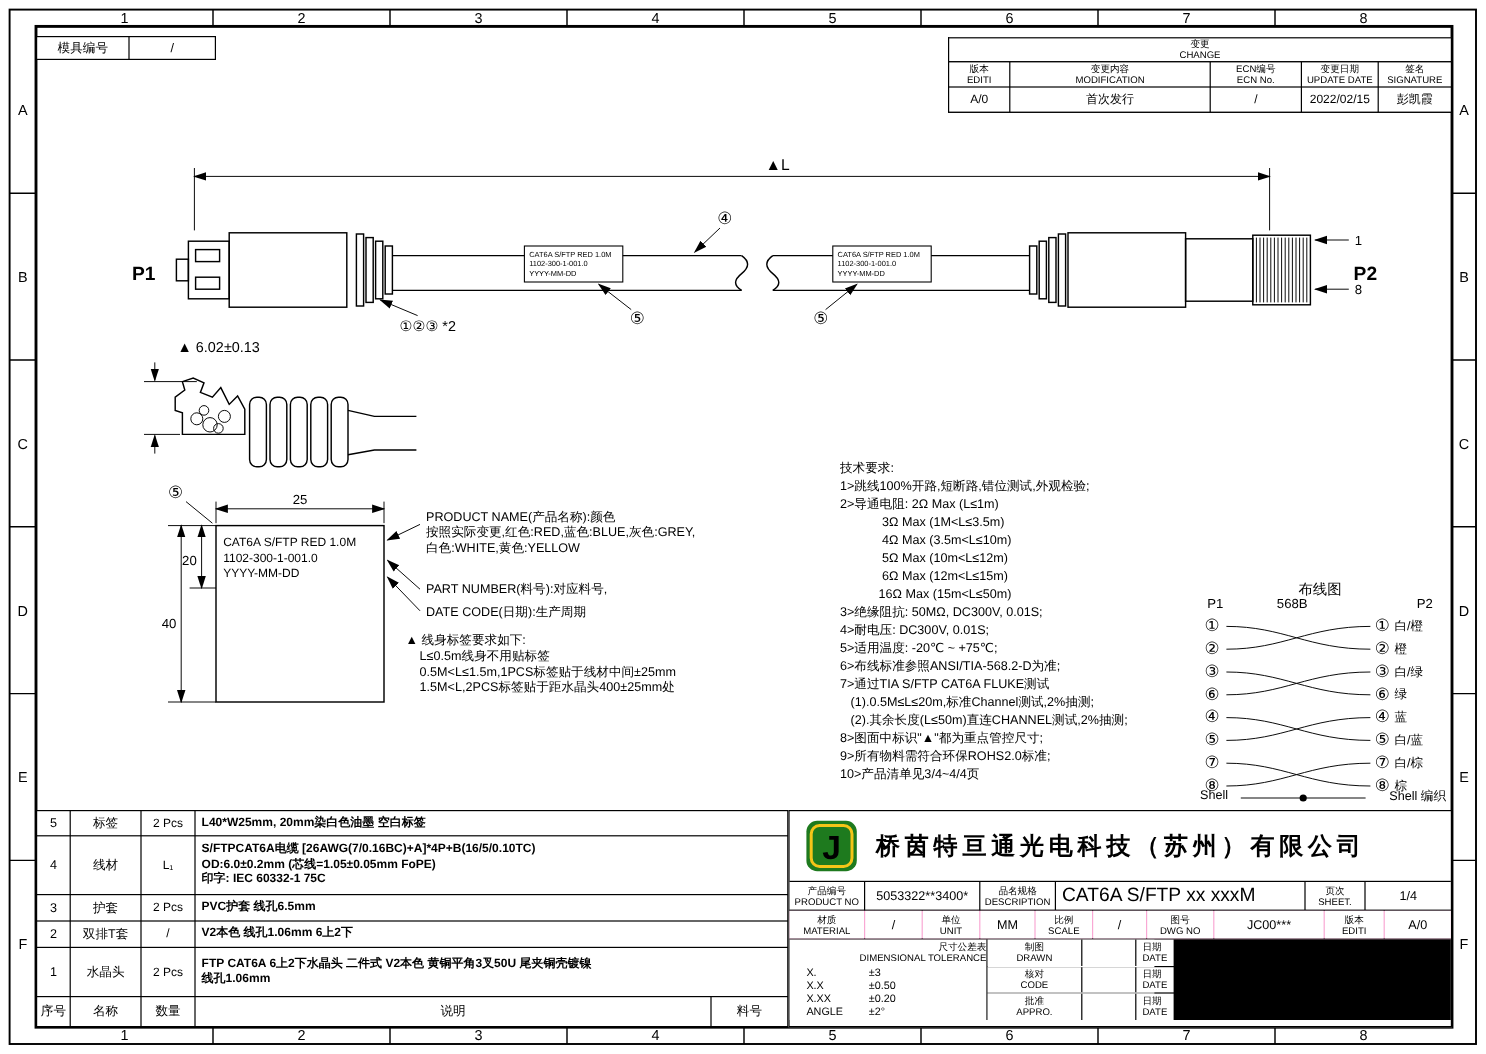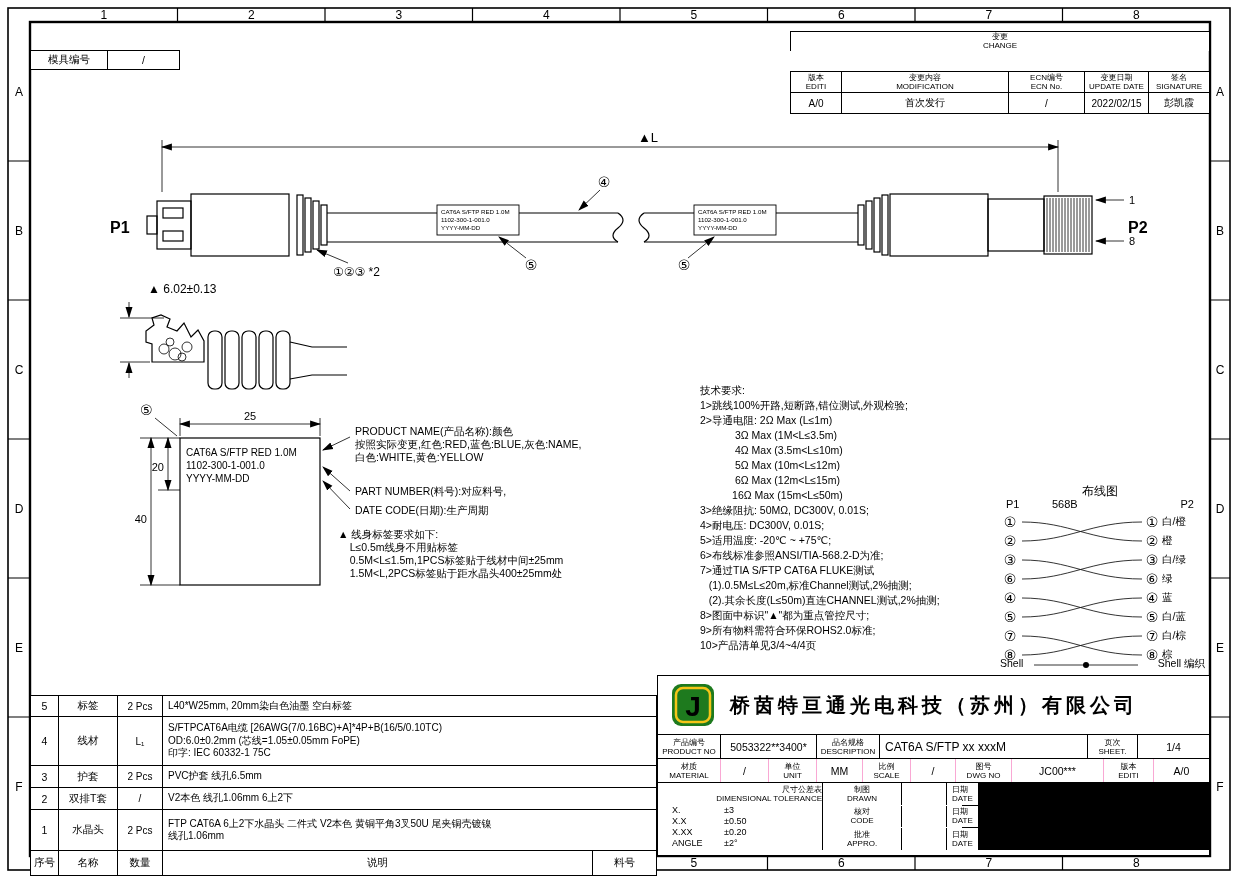--- a/index.html
+++ b/index.html
@@ -12,39 +12,39 @@
   .gref { position:absolute; font-size:12px; transform:translate(-50%,-50%); }
 
   svg text { fill:#000; font-family:"Liberation Sans","DejaVu Sans",sans-serif; }
   .ln { stroke:#000; stroke-width:1.2; fill:none; }
   .tn { stroke:#000; stroke-width:0.8; fill:none; }
   .wh { fill:#fff; stroke:#000; stroke-width:0.9; }
   .t6 { font-size:6.2px; } .t11{ font-size:11px; } .t12{ font-size:12px; }
   .t13{ font-size:13px; } .t14{ font-size:14px; } .t16{ font-size:16px; font-weight:bold; }
 
   
-  .gt { display:grid; gap:1px; background:#000; border:1.4px solid #000;margin-top:20px; }
+  .gt { display:grid; gap:1px; background:#000; border:1.4px solid #000; }
   .gt > div { background:#fff; }
   .cc { display:flex; align-items:center; justify-content:center; text-align:center; }
   .cl { display:flex; align-items:center; padding:1px 5px; }
   .lab { font-size:8px; line-height:9px; white-space:pre-line; }
-  .v10 { font-size:10px; } .v105 { font-size:10.5px; } .v12 { font-size:12px; }
+  .v10 { font-size:10px; } .v105 { font-size:10.5px; } .v12 { font-size:16px; }
 
   
   .rev { left:790px; top:31px; width:420px; }
   .rev-title { border:1.4px solid #000; border-bottom:none; text-align:center;
                font-size:8px; line-height:8.5px; white-space:pre-line; padding:1px 0; background:#fff; }
   .rev-grid { grid-template-columns:50px 166px 75px 63px 1fr; grid-auto-rows:20px; }
 
   
   .bom { left:30px; top:675px; width:627px; height:181px;
          grid-template-columns:27px 58px 44px 1fr 63px;
          grid-template-rows:20px 48px 21px 21px 40px 1fr; }
   .desc { font-size:10px; line-height:12.5px; white-space:pre; display:flex; align-items:center; padding:1px 5px; }
-  .span2 { grid-column:4 / 6; }
+  .span2 { grid-column:4 / 6;font-weight:bold; }
 
   
   .tblock { left:657px; top:675px; width:553px; height:181px; border:1.5px solid #000; background:#fff; }
   .tb-row1 { height:59px; display:flex; align-items:center; gap:14px; padding-left:12px; border-bottom:1px solid #000; }
   .company { font-size:20px; font-weight:bold; letter-spacing:4px; white-space:nowrap; }
   .tb-row2 { height:24px; display:grid; grid-template-columns:62px 95px 62px 207px 49px 1fr; gap:1px; background:#000; border-bottom:1px solid #000; }
   .tb-row3 { height:24px; display:grid; grid-template-columns:62px 47px 47px 45px 47px 44px 55px 91px 49px 1fr; gap:1px; background:#f9a8d4; border-bottom:1px solid #000; }
   .tb-row2 > div, .tb-row3 > div { background:#fff; }
   .tb-row4 { height:67px; display:grid; grid-template-columns:164px 139px 1fr; gap:1px; background:#000; }
   .tb-row4 > div { background:#fff; }
@@ -264,21 +264,21 @@
       <div class="cc v10">/</div>
       <div class="cc v10">2022/02/15</div>
       <div class="cc v10">彭凯霞</div>
     </div>
   </div>
 
   <div class="abs labtext prl" style="left:186px;top:446px;width:130px">CAT6A S/FTP RED 1.0M
 1102-300-1-001.0
 YYYY-MM-DD</div>
   <div class="abs ann pre" style="left:355px;top:425px">PRODUCT NAME(产品名称):颜色
-按照实际变更,红色:RED,蓝色:BLUE,灰色:NAME,
+按照实际变更,红色:RED,蓝色:BLUE,灰色:GREY,
 白色:WHITE,黄色:YELLOW</div>
   <div class="abs ann" style="left:355px;top:485px">PART NUMBER(料号):对应料号,</div>
   <div class="abs ann" style="left:355px;top:504px">DATE CODE(日期):生产周期</div>
   <div class="abs ann pre" style="left:338px;top:528px">▲ 线身标签要求如下:
     L≤0.5m线身不用贴标签
     0.5M&lt;L≤1.5m,1PCS标签贴于线材中间±25mm
     1.5M&lt;L,2PCS标签贴于距水晶头400±25mm处</div>
 
   <div class="abs tech pre">技术要求:
 1&gt;跳线100%开路,短断路,错位测试,外观检验;
@@ -296,21 +296,21 @@
    (1).0.5M≤L≤20m,标准Channel测试,2%抽测;
    (2).其余长度(L≤50m)直连CHANNEL测试,2%抽测;
 8&gt;图面中标识"▲"都为重点管控尺寸;
 9&gt;所有物料需符合环保ROHS2.0标准;
 10&gt;产品清单见3/4~4/4页</div>
 
   <div class="abs wire">
     <div class="wire-title">布线图</div>
     <div class="wire-sub">
       <span class="abs" style="left:6px">P1</span>
-      <span class="abs" style="left:52px">568B</span>
+      <span class="abs" style="left:64px">568B</span>
       <span class="abs" style="right:6px">P2</span>
     </div>
     <div class="wire-row">
       <span class="pin">①</span>
         <span></span>
       <span class="pin">①</span>
       <span class="wcolor">白/橙</span>
     </div>
     <div class="wire-row">
       <span class="pin">②</span>

